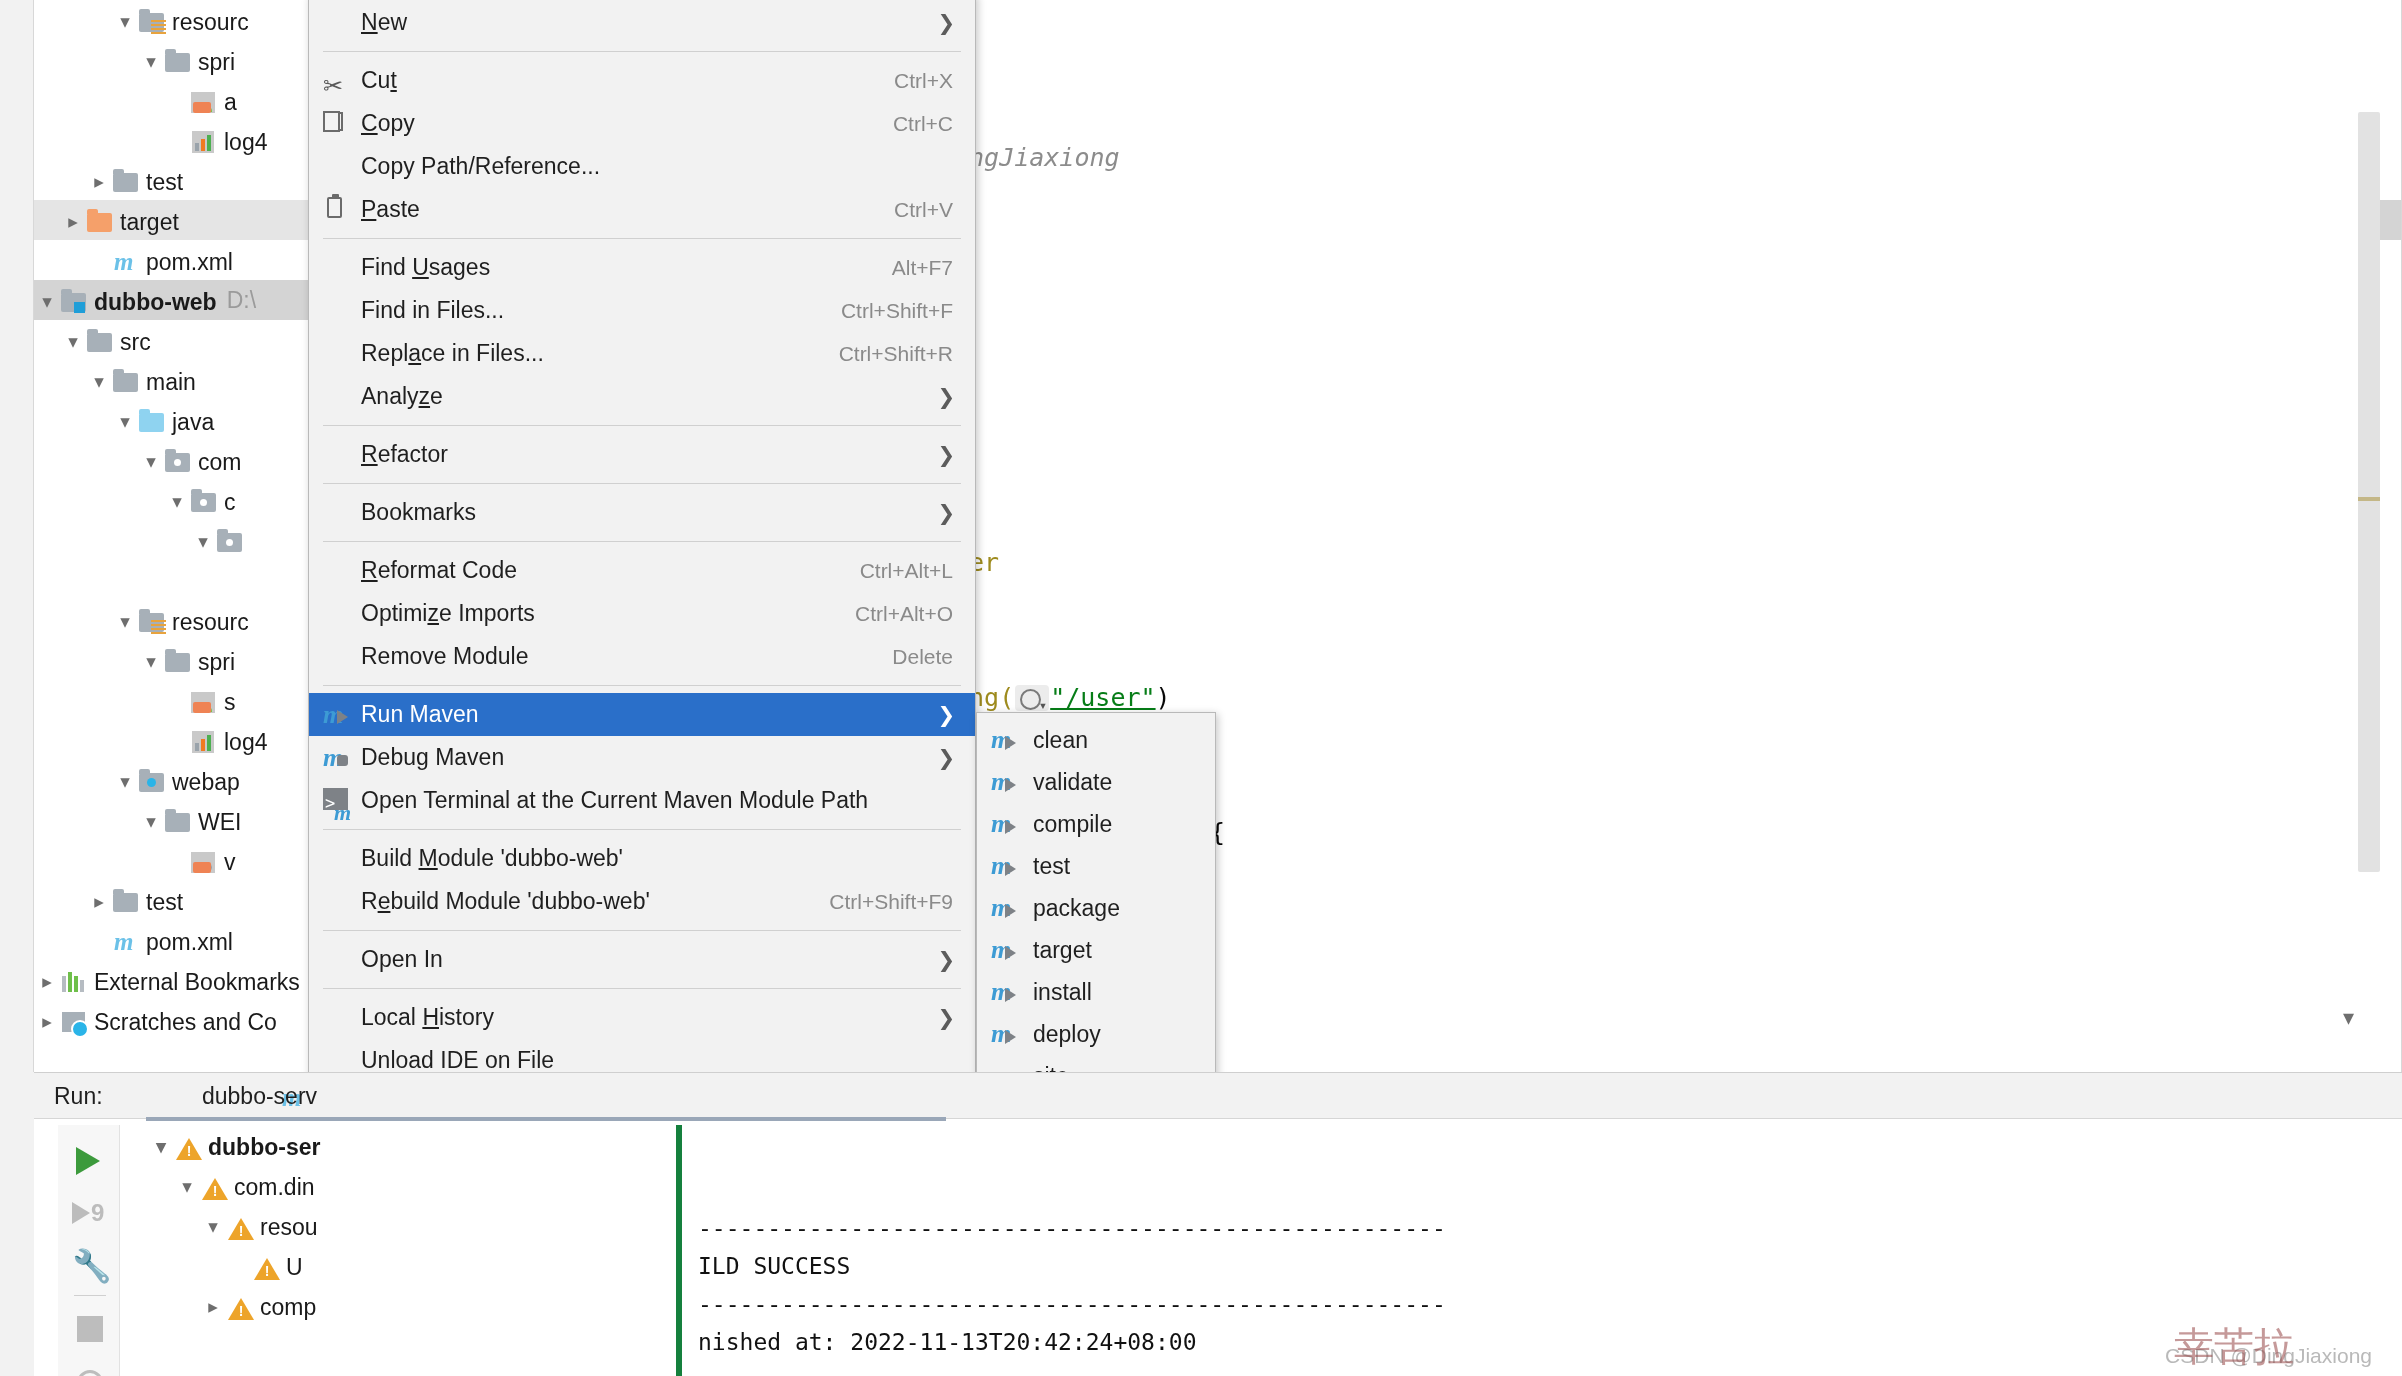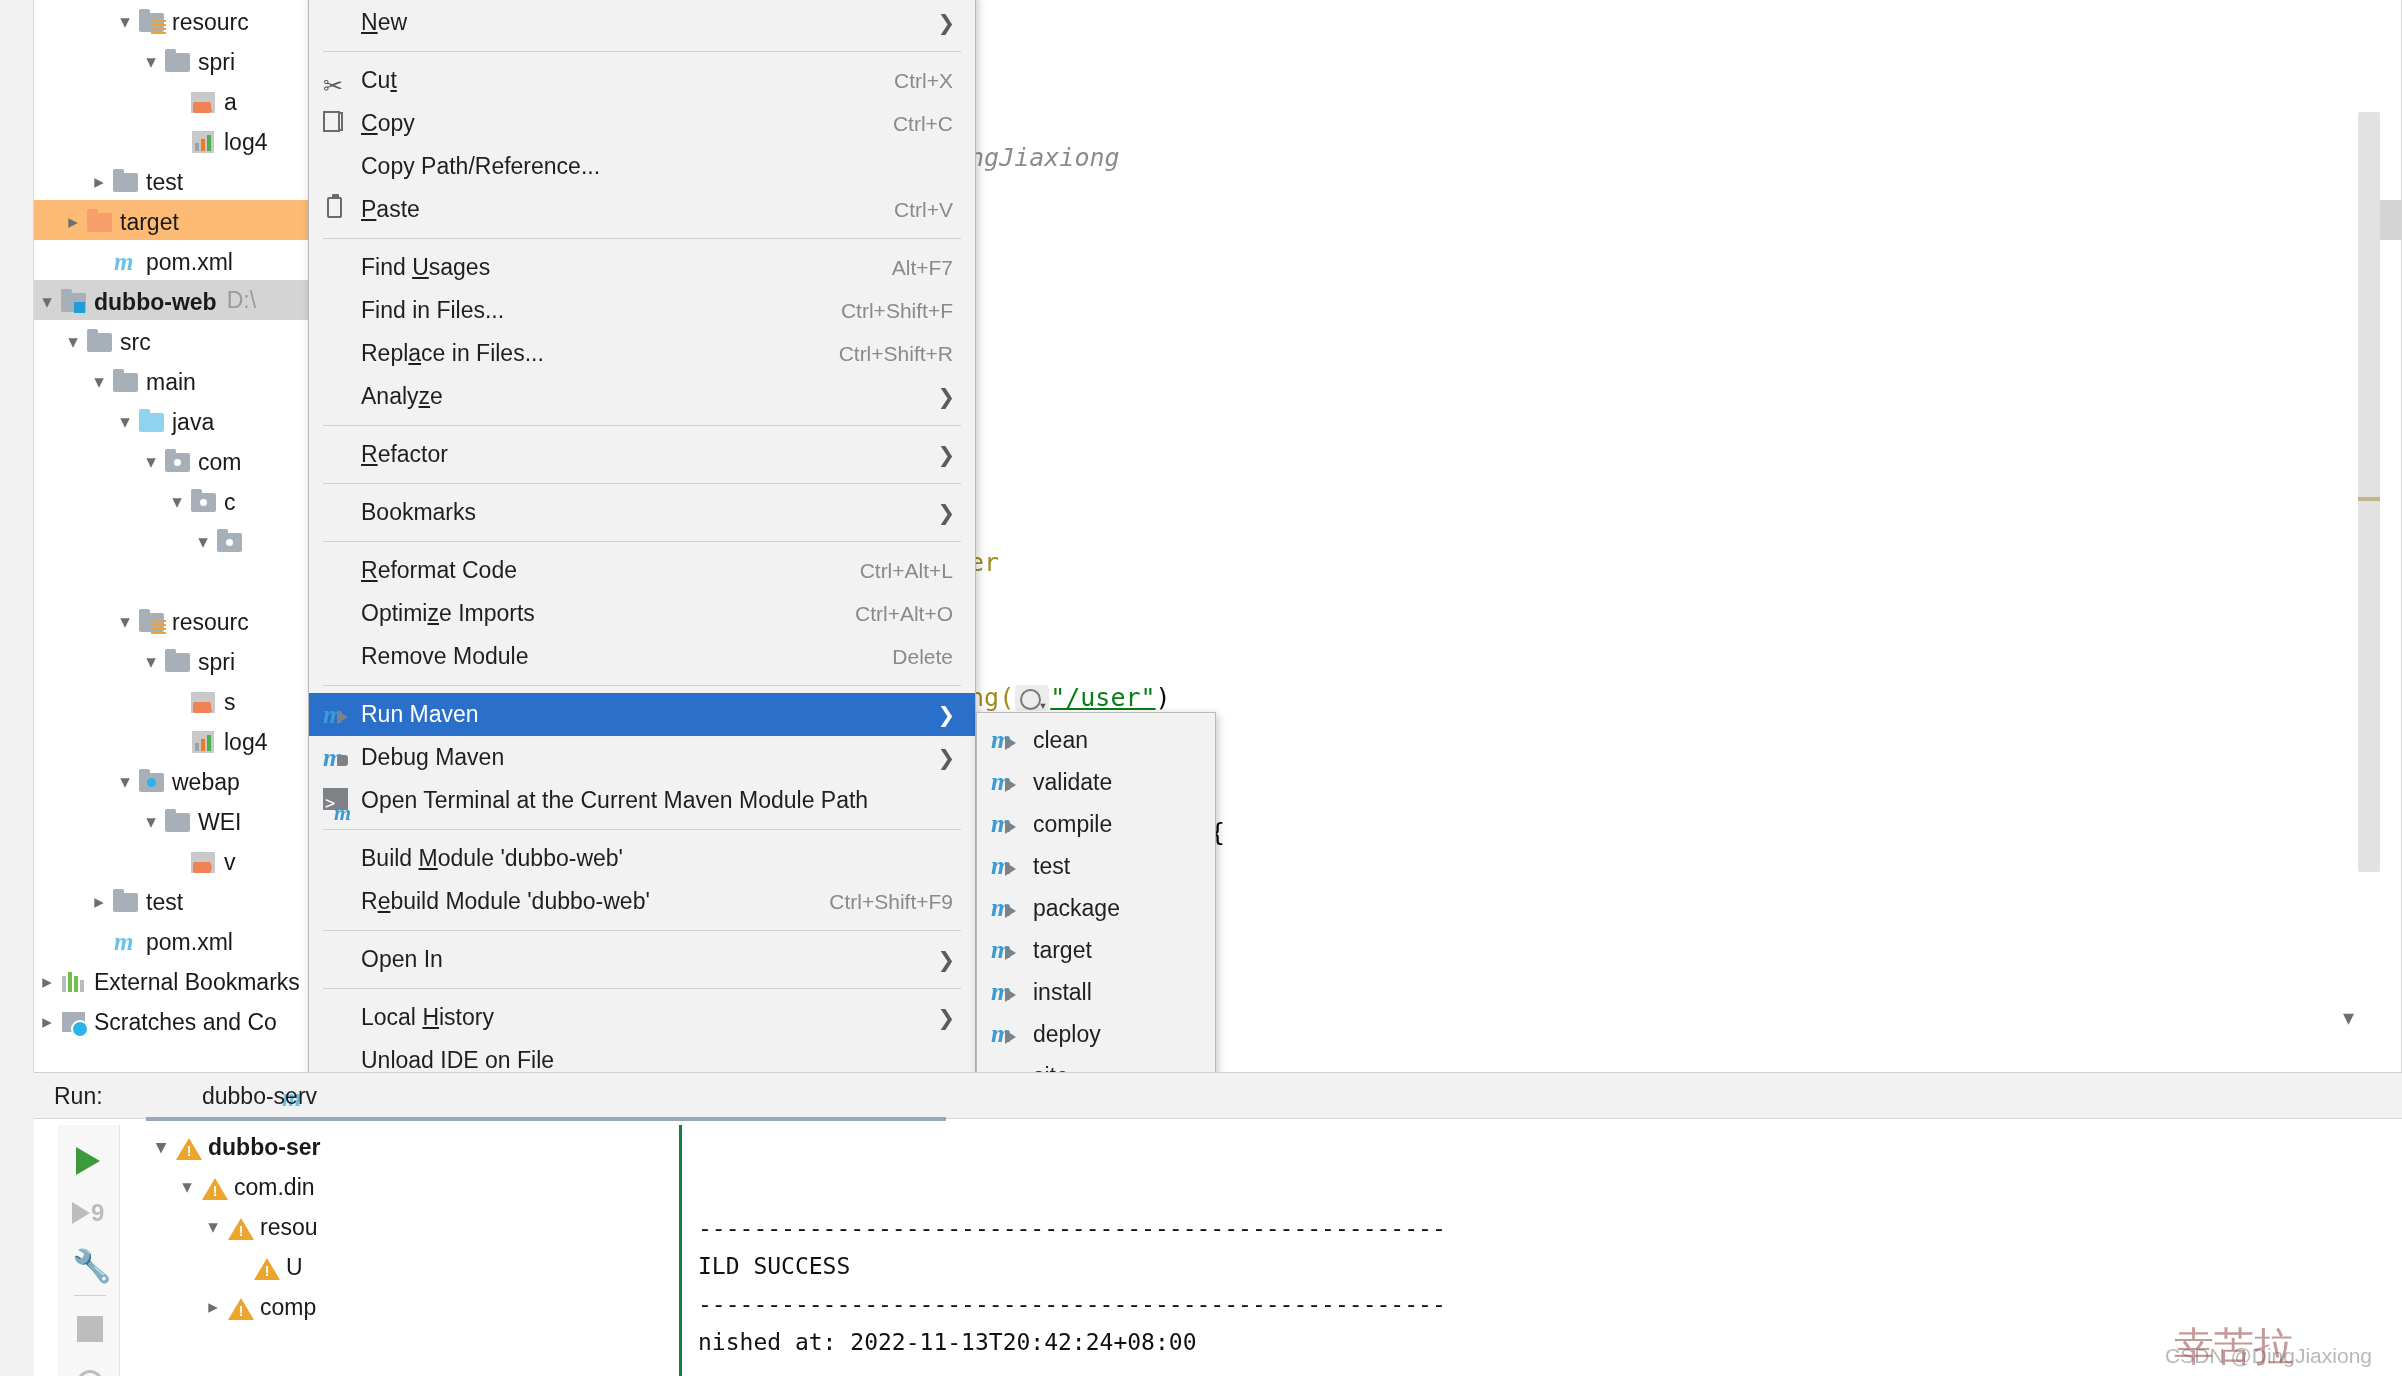--- a/index.html
+++ b/index.html
@@ -35,21 +35,21 @@
   .project-panel {
     position: absolute; left: 34px; top: 0; width: 302px; height: 1072px;
     background: #ffffff; border-right: 1px solid #cfcfcf;
     overflow: hidden;
   }
   .tree-row {
     position: relative; height: 40px; line-height: 40px;
     white-space: nowrap; font-size: 23px; color: #1a1a1a;
     padding-left: 0;
   }
-  .tree-row.sel-yellow { background: #fdba74; }
+  .tree-row.sel-yellow { background: #e5e5e5; }
   .tree-row.sel-grey   { background: #d4d4d4; }
   .tw {
     display:inline-block; width: 26px; text-align:center;
     color:#6e6e6e; font-size: 19px; vertical-align: middle;
   }
   .tw.spacer { color: transparent; }
   .ico {
     display:inline-block; width: 28px; height: 26px;
     vertical-align: middle; margin-right: 6px; position: relative;
   }
@@ -304,21 +304,21 @@
   .run-tab-underline {
     position:absolute; left: 112px; top: 44px; width: 800px; height: 4px; background:#9aa7b8;
   }
   .run-toolbar {
     position:absolute; left: 24px; top: 52px; width: 62px; bottom:0;
     background:#f7f7f7; border-right:1px solid #e2e2e2;
   }
   .rt-btn { position:absolute; left: 14px; width: 36px; height: 36px; }
   .run-tree {
     position:absolute; left: 88px; top: 52px; width: 560px; bottom: 0;
-    background:#ffffff; overflow:hidden; border-right:3px solid #15803d;
+    background:#ffffff; overflow:hidden; border-right:6px solid #15803d;
   }
   .rtree-row {
     height: 40px; line-height:40px; white-space:nowrap; font-size: 23px; color:#1a1a1a;
   }
   .rtree-row.bold { font-weight:bold; }
   .console {
     position:absolute; left: 650px; top: 52px; right: 0; bottom: 0;
     background:#ffffff; overflow:hidden;
     font-family:"DejaVu Sans Mono","Liberation Mono", monospace;
     font-size: 23px; line-height: 38px; color:#111111; white-space: pre;

